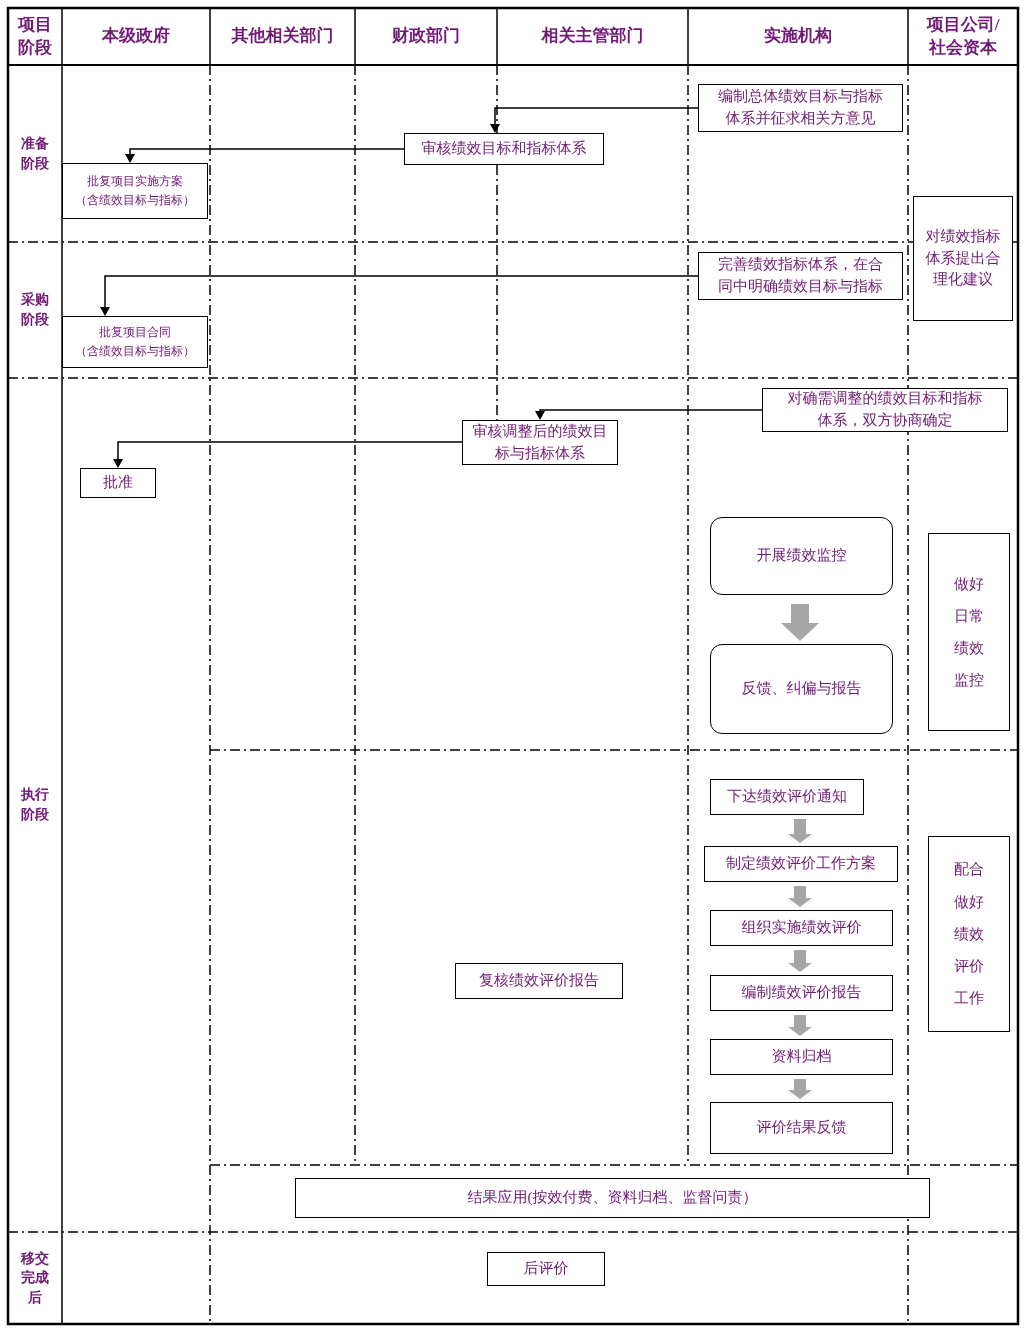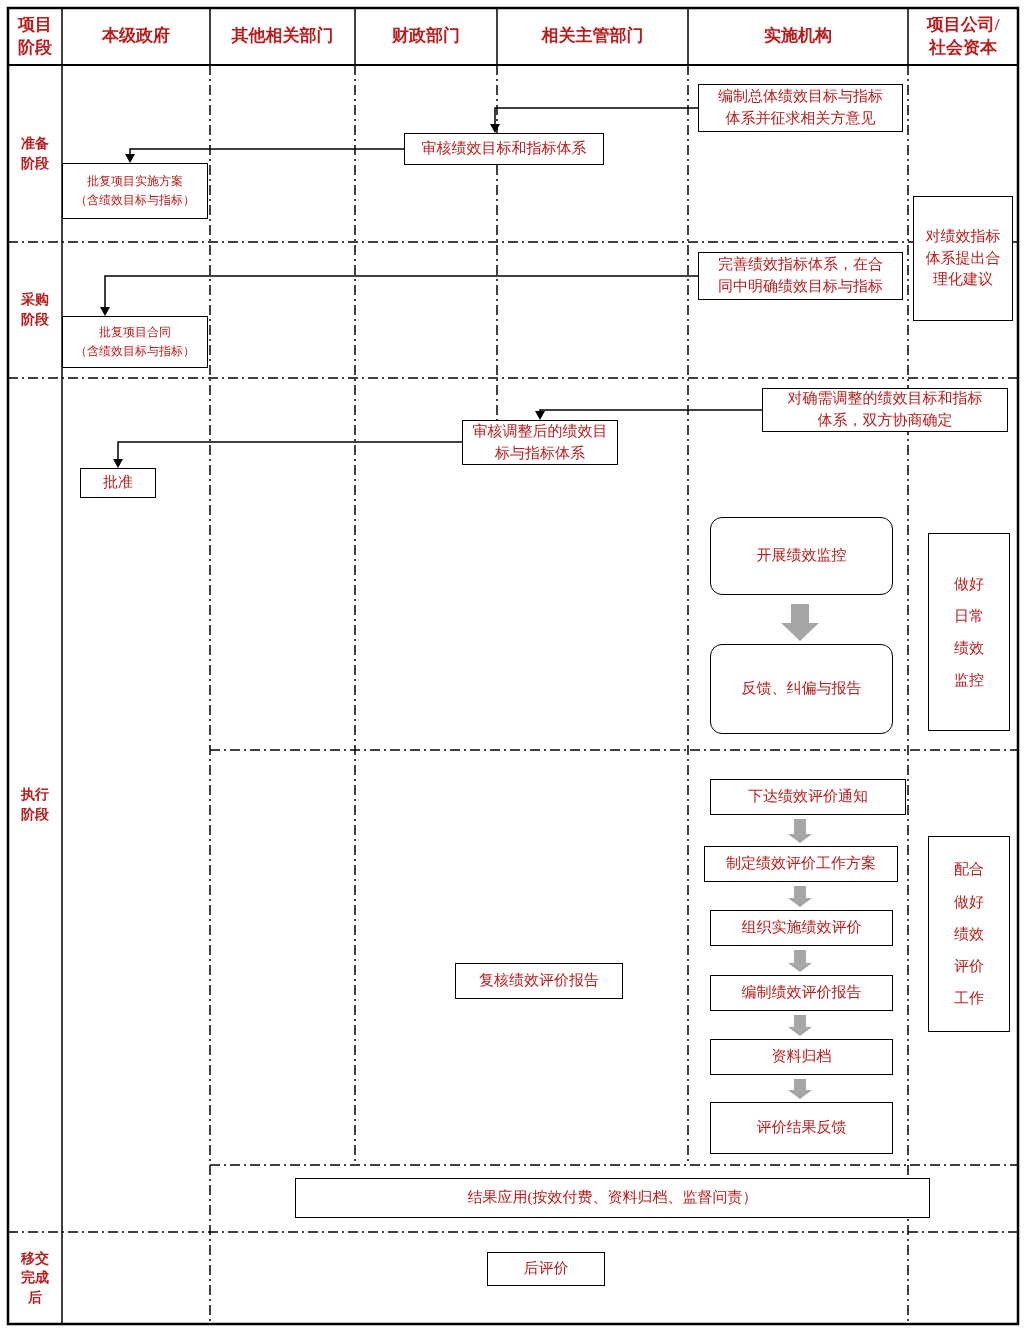--- a/index.html
+++ b/index.html
@@ -1,21 +1,21 @@
 <!DOCTYPE html>
 <html><head>
 <meta charset="utf-8">
 <style>
   * { margin:0; padding:0; box-sizing:border-box; }
   html,body { background:#ffffff; }
   #canvas {
     position:relative;
     width:1026px; height:1332px;
     background:#ffffff;
-    color:#b91c1c;
+    color:#701a75;
     font-family:"Liberation Serif","DejaVu Serif",serif;
   }
   svg.layer { position:absolute; left:0; top:0; z-index:1; }
   #arrows { position:absolute; left:0; top:0; z-index:3; pointer-events:none; }
   .cell {
     position:absolute; display:flex; align-items:center; justify-content:center;
     text-align:center; white-space:pre-line; z-index:2;
   }
   .hdr { font-weight:bold; font-size:17px; line-height:1.3; }
   .phase { font-weight:bold; font-size:14px; line-height:1.4; }
@@ -99,21 +99,21 @@
 标与指标体系</div>
   <div class="box" style="left:80px;top:468px;width:76px;height:30px">批准</div>
 
   <div class="box rounded" style="left:710px;top:517px;width:183px;height:78px">开展绩效监控</div>
   <div class="box rounded" style="left:710px;top:644px;width:183px;height:90px">反馈、纠偏与报告</div>
   <div class="box vtext" style="left:928px;top:533px;width:82px;height:198px">做好
 日常
 绩效
 监控</div>
 
-  <div class="box" style="left:710px;top:779px;width:196px;height:36px">下达绩效评价通知</div>
+  <div class="box" style="left:710px;top:779px;width:154px;height:36px">下达绩效评价通知</div>
   <div class="box" style="left:704px;top:846px;width:194px;height:36px">制定绩效评价工作方案</div>
   <div class="box" style="left:710px;top:910px;width:183px;height:36px">组织实施绩效评价</div>
   <div class="box" style="left:710px;top:975px;width:183px;height:36px">编制绩效评价报告</div>
   <div class="box" style="left:710px;top:1039px;width:183px;height:36px">资料归档</div>
   <div class="box" style="left:710px;top:1102px;width:183px;height:52px">评价结果反馈</div>
   <div class="box" style="left:455px;top:963px;width:168px;height:36px">复核绩效评价报告</div>
   <div class="box vtext" style="left:928px;top:836px;width:82px;height:196px">配合
 做好
 绩效
 评价

